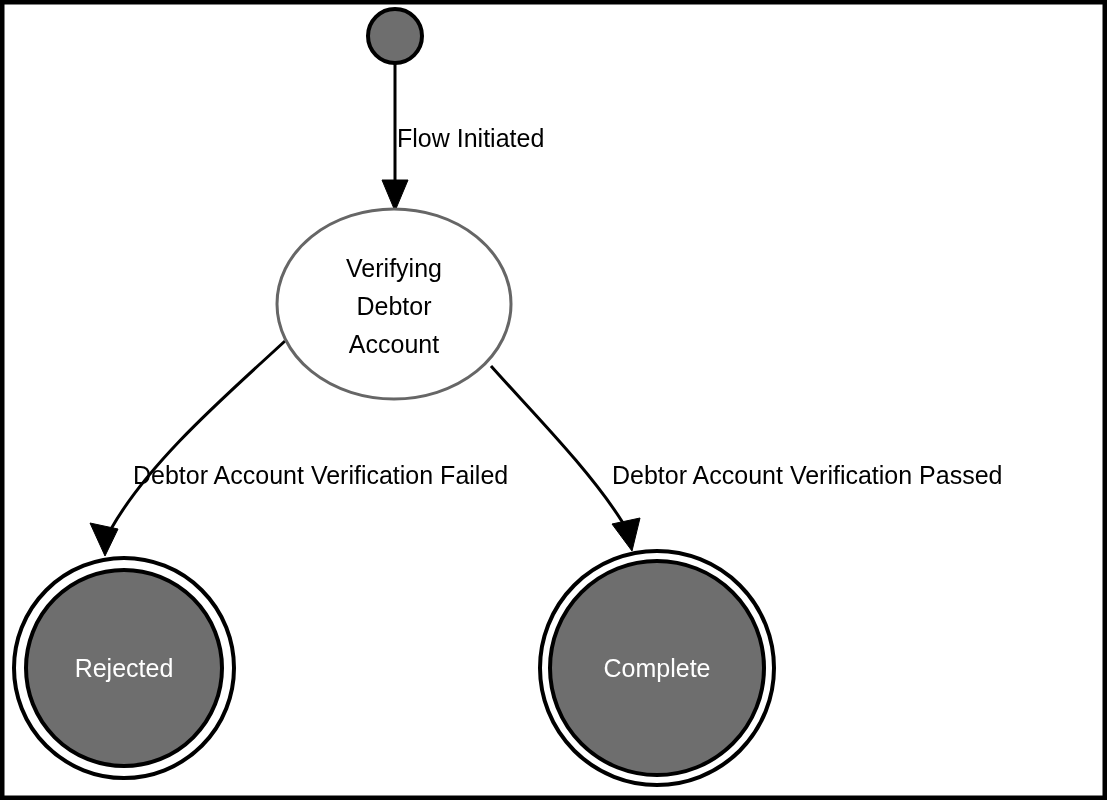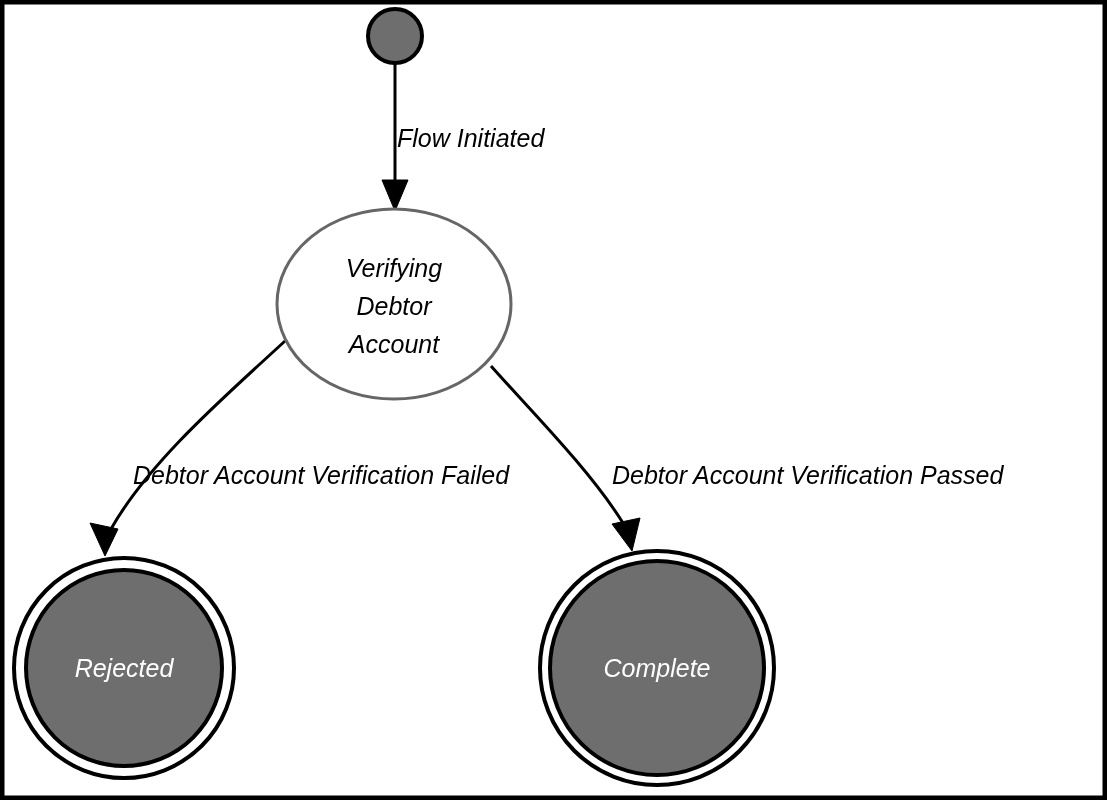--- a/index.html
+++ b/index.html
@@ -11,21 +11,20 @@
   body {
     font-family: "Liberation Sans", sans-serif;
   }
   #canvas {
     position: relative;
     width: 1107px;
     height: 800px;
     background: #8b5cf6;
     overflow: hidden;
     box-sizing: border-box;
-    font-style: italic;
   }
   #diagram-svg {
     position: absolute;
     left: 0;
     top: 0;
     width: 1107px;
     height: 800px;
     display: block;
   }
   .node-label {

